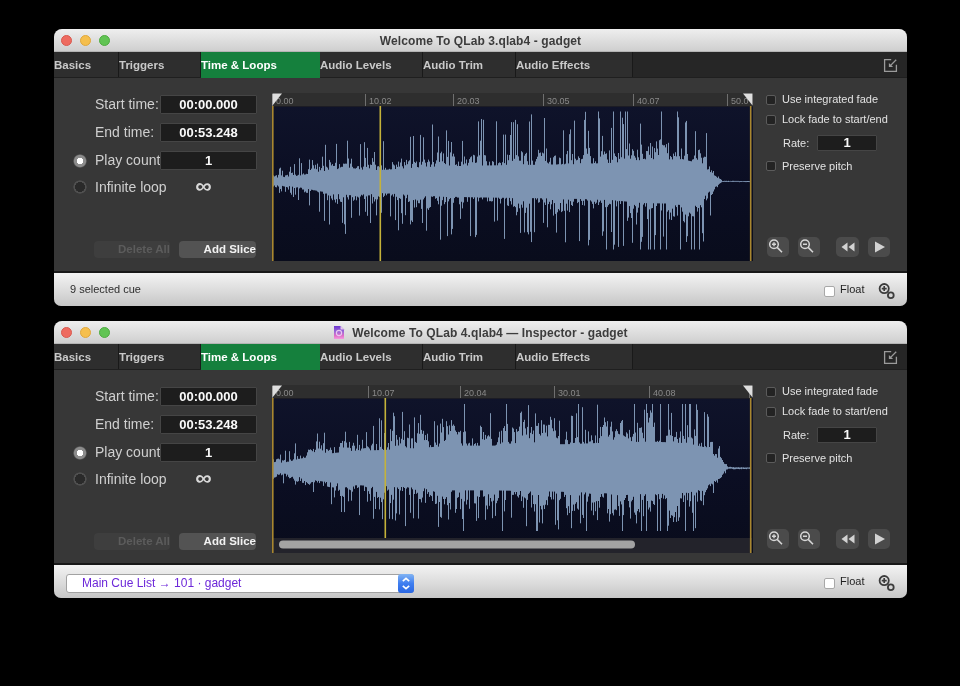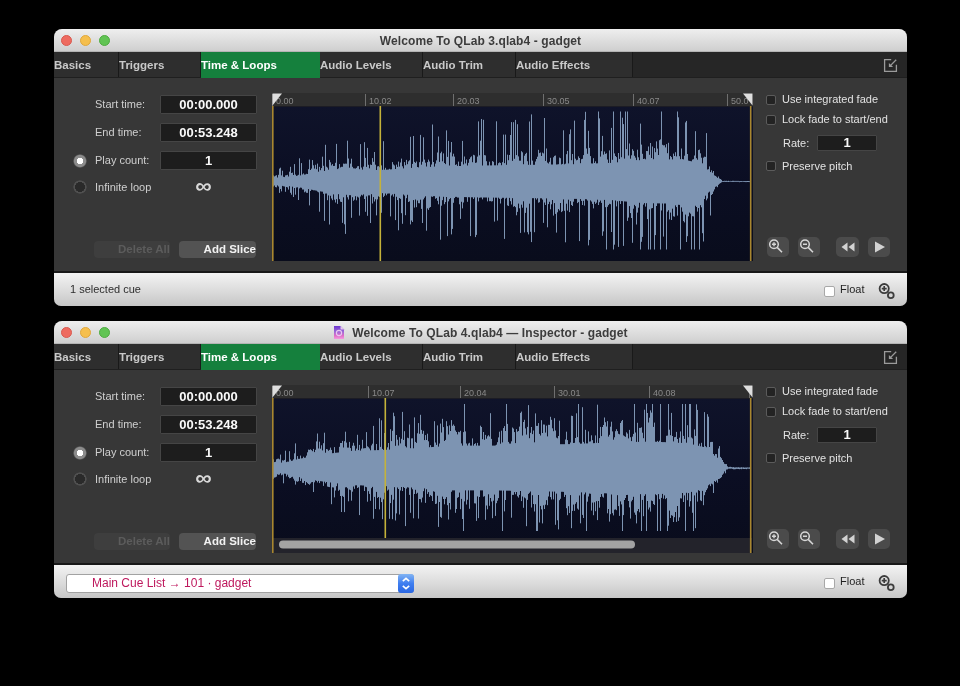--- a/index.html
+++ b/index.html
@@ -7,34 +7,34 @@
 .lights{position:absolute;top:6px;left:7px}
 .light{position:absolute;top:0;width:11px;height:11px;border-radius:50%}
 .l-r{left:0;background:#ee6b60;border:.5px solid #d8584e}
 .l-y{left:19px;background:#f5bf4e;border:.5px solid #dfa73c}
 .l-g{left:38px;background:#61c454;border:.5px solid #4eab40}
 .title{position:absolute;left:0;top:0;width:100%;height:23px;line-height:24px;text-align:center;font-size:12px;font-weight:700;color:#3c3c3c;letter-spacing:.1px}
 .tabbar{position:absolute;left:0;top:23px;width:100%;height:26px;background:#262626;border-bottom:1px solid #1f1f1f}
 .tab{position:absolute;top:0;height:25px;background:#2e2e2e;border-right:1px solid #191919;color:#c9c9c9;font-size:11.5px;font-weight:600;text-align:left;line-height:26px}
 .tab.sel{background:#15803d;height:26px;color:#fff;font-weight:700;border-right:none;z-index:2}
 .panel{position:absolute;left:0;top:49px;width:100%;height:193px;background:#373737}
-.lbl{position:absolute;font-size:11px;color:#cfcfcf;height:14px;line-height:14px}
+.lbl{position:absolute;font-size:14px;color:#cfcfcf;height:14px;line-height:14px}
 .fld{position:absolute;left:106px;width:97px;height:19px;background:#1d1d1d;border:1px solid #454545;border-radius:1px;color:#fafafa;font-size:13px;font-weight:700;text-align:center;line-height:17px}
 .radio{position:absolute;left:19px;width:14px;height:14px;border-radius:50%}
 .radio.on{background:radial-gradient(circle,#fff 0 3.2px,#8c8c8c 3.5px 5.6px,#424242 6.9px)}
 .radio.off{background:radial-gradient(circle,#2a2a2a 0 4.9px,#505050 5.1px 6.3px,#383838 6.9px)}
 .btn{position:absolute;height:17px;border-radius:4px;font-size:11.5px;font-weight:700;text-align:right;line-height:17px}
 .chk{position:absolute;left:712px;width:10px;height:10px;background:#232323;border:1px solid #5b5b5b;border-radius:2px}
 .rlbl{position:absolute;left:728px;font-size:11px;color:#e2e2e2;height:13px;line-height:13px}
 .tbtn{position:absolute;width:22px;height:20px;background:#4b4b4b;border-radius:5px}
 .statusbar{position:absolute;left:0;top:242px;width:100%;height:35px;background:linear-gradient(#f3f3f3,#d9d9d9 60%,#c6c6c6);border-top:2px solid #181818}
 .fchk{position:absolute;left:770px;top:13px;width:11px;height:11px;background:#fff;border:1px solid #a8a8a8;border-radius:2px}
 .flbl{position:absolute;left:786px;top:9px;font-size:11px;color:#1f1f1f;height:15px;line-height:15px}
 .wavebox{position:absolute;left:218px;top:15px;width:481px;height:168px}
-.sel-w{position:absolute;left:12px;top:9px;width:348px;height:19px;background:#fff;border:1px solid #a2a2a2;border-radius:3px;font-size:12px;color:#be185d;line-height:17px;padding-left:25px}
+.sel-w{position:absolute;left:12px;top:9px;width:348px;height:19px;background:#fff;border:1px solid #a2a2a2;border-radius:3px;font-size:12px;color:#6d28d9;line-height:17px;padding-left:15px}
 .stepper{position:absolute;right:-1px;top:-1px;width:16px;height:19px;border-radius:3px;background:linear-gradient(#82b4f3,#3f7ef0 50%,#2a66e2)}
 </style></head><body>
 <div class="win" style="top:29px">
     <div class="titlebar">
       <div class="title">Welcome To QLab 3.qlab4 - gadget</div>
       <div class="lights">
         <div class="light l-r"></div>
         <div class="light l-y"></div>
         <div class="light l-g"></div>
       </div>
@@ -117,21 +117,21 @@
         </svg></div>
       <div class="tbtn" style="left:782px;top:159px;width:23px"><svg width="23" height="20" viewBox="0 0 23 20">
           <path d="M11.5 5.5 L5.5 10 L11.5 14.5 Z" fill="#d2d2d2"></path>
           <path d="M18.5 5.5 L12.5 10 L18.5 14.5 Z" fill="#d2d2d2"></path>
         </svg></div>
       <div class="tbtn" style="left:814px;top:159px"><svg width="22" height="20" viewBox="0 0 22 20">
           <path d="M7 4.6 L17 10 L7 15.4 Z" fill="#d2d2d2"></path>
         </svg></div>
     </div>
     <div class="statusbar">
-      <div style="position:absolute;left:16px;top:9px;font-size:11px;color:#2d2d2d;height:15px;line-height:15px">1 selected cue</div>
+      <div style="position:absolute;left:16px;top:9px;font-size:11px;color:#2d2d2d;height:15px;line-height:15px">9 selected cue</div>
       <div class="fchk"></div>
       <div class="flbl">Float</div>
       <svg style="position:absolute;left:822px;top:8px" width="22" height="20" viewBox="0 0 22 20">
         <circle cx="8.2" cy="7.6" r="4.6" fill="none" stroke="#3c3c3c" stroke-width="1.8"></circle>
         <circle cx="14.8" cy="14.2" r="2.9" fill="none" stroke="#3c3c3c" stroke-width="1.8"></circle>
         <path d="M8.2 5.1 L8.2 10.1 M5.7 7.6 L10.7 7.6" stroke="#3c3c3c" stroke-width="1.7"></path>
       </svg>
     </div>
   </div>
 <div class="win" style="top:321px">

